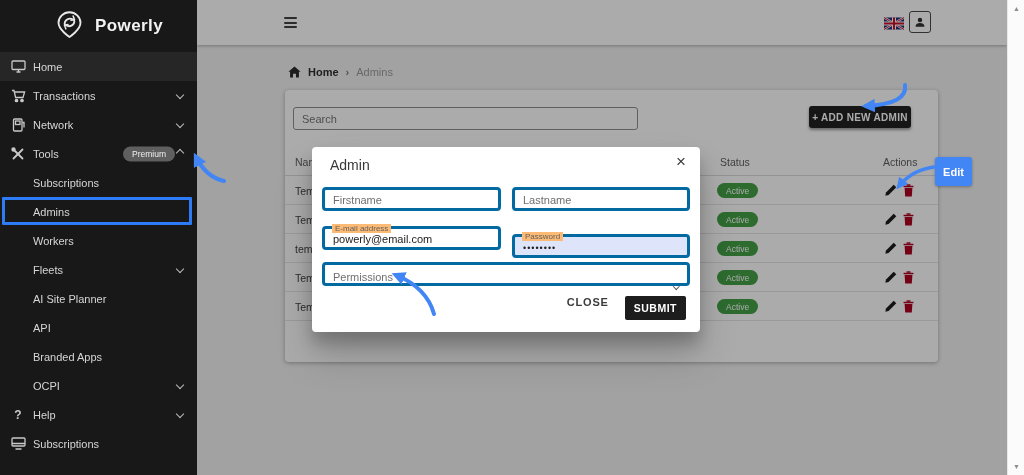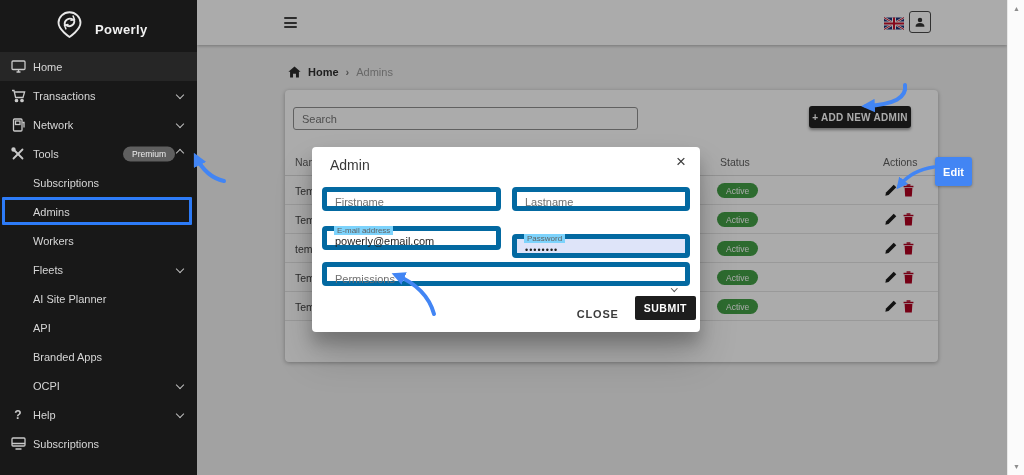--- a/index.html
+++ b/index.html
@@ -4,21 +4,21 @@
 <style>
   * { margin:0; padding:0; box-sizing:border-box; }
   html,body { width:1024px; height:475px; overflow:hidden; }
   body { font-family:"Liberation Sans","DejaVu Sans",sans-serif; background:#f2f2f2; position:relative; }
   .app { position:absolute; inset:0; width:1024px; height:475px; }
 
   
   .sidebar { position:absolute; left:0; top:0; width:197px; height:475px; background:#181818; z-index:2; }
   .logo { position:absolute; left:0; top:0; width:197px; height:50px; display:flex; align-items:center; }
   .logo-icon { position:absolute; left:55px; top:10px; width:29px; height:29px; }
-  .logo-text { position:absolute; left:95px; top:16px; color:#f2f2f2; font-size:13px; font-weight:bold; letter-spacing:.4px;margin-top:6px; }
+  .logo-text { position:absolute; left:95px; top:16px; color:#f2f2f2; font-size:17px; font-weight:bold; letter-spacing:.4px; }
   .nav { position:absolute; top:52px; left:0; width:197px; }
   .nav-item { position:relative; height:29px; width:197px; cursor:pointer; }
   .nav-item.active-row { background:#262626; }
   .nav-ic { position:absolute; left:10px; top:50%; transform:translateY(-50%); width:16px; height:16px; color:#c9c9c9; display:flex; align-items:center; justify-content:center; }
   .nav-label { position:absolute; left:33px; top:50%; transform:translateY(-50%); font-size:11px; color:#d6d6d6; white-space:nowrap; }
   .badge-premium { position:absolute; left:123px; top:50%; transform:translateY(-50%); background:#5f5f5f; color:#efefef; font-size:8.5px; padding:2.5px 9px; border-radius:9px; }
   .chev { display:inline-block; width:6px; height:6px; border-right:1.6px solid #bdbdbd; border-bottom:1.6px solid #bdbdbd; }
   .chev.down { transform:rotate(45deg); }
   .chev.up { transform:rotate(-135deg); }
   .nav-chev { position:absolute; right:14px; top:50%; margin-top:-4px; }
@@ -56,35 +56,35 @@
   .pg-nav { display:flex; align-items:center; gap:16px; margin-left:6px; }
   .pg-nav svg { cursor:pointer; display:block; }
 
   
   .dim { position:absolute; left:197px; top:0; width:810px; height:475px; background:rgba(0,0,0,.33); z-index:5; pointer-events:none; }
 
   
   .modal { position:absolute; left:312px; top:147px; width:388px; height:185px; background:#fff; border-radius:4px; z-index:10; box-shadow:0 11px 15px rgba(0,0,0,.2), 0 24px 38px rgba(0,0,0,.18); }
   .modal-title { position:absolute; left:18px; top:10px; font-size:14px; color:#383838; }
   .modal-close { position:absolute; right:14px; top:6px; font-size:17px; color:#3c3c3c; cursor:pointer; line-height:1; }
-  .fld { position:absolute; height:24px; border:5px solid #0369a1; border-radius:4px; background:#fff; }
+  .fld { position:absolute; height:24px; border:3px solid #0369a1; border-radius:4px; background:#fff; }
   .fld input { width:100%; height:100%; border:none; background:transparent; outline:none; padding:0 8px; font-size:11px; color:#222; font-family:inherit; }
   .fld input::placeholder { color:#6f6f6f; }
-  .fld-label { position:absolute; top:-5px; left:7px; font-size:8px; color:#5f5f5f; background:#7dd3fc; padding:0 3px; line-height:9px; }
+  .fld-label { position:absolute; top:-5px; left:7px; font-size:8px; color:#5f5f5f; background:#fdba74; padding:0 3px; line-height:9px; }
   .fld.pw { background:#dee4f9; }
   .fld.pw input { font-size:9px; letter-spacing:1px; }
   .fn { left:10px;  top:40px; width:179px; }
   .ln { left:200px; top:40px; width:178px; }
   .em { left:10px;  top:79px; width:179px; }
   .pw { left:200px; top:87px; width:178px; }
   .perm { left:10px; top:115px; width:368px; cursor:pointer; }
   .perm-text { position:absolute; left:8px; top:6px; font-size:11px; color:#6f6f6f; }
   .perm-arrow { position:absolute; right:9px; top:9px; }
   .perm-arrow .chev { width:4.5px; height:4.5px; border-color:#555; }
-  .modal-actions { position:absolute; right:4px; bottom:12px; display:flex; align-items:flex-end; gap:16px; }
+  .modal-actions { position:absolute; right:14px; bottom:12px; display:flex; align-items:flex-start; gap:16px; }
   .btn-close { font-size:11px; font-weight:bold; color:#3c3c3c; letter-spacing:.8px; background:none; border:none; cursor:pointer; font-family:inherit; }
   .btn-submit { font-size:10.5px; font-weight:bold; color:#fff; letter-spacing:.5px; background:#1d1d1d; border:none; border-radius:2px; padding:6px 9px; cursor:pointer; font-family:inherit; }
 
   
   .annot { position:absolute; inset:0; z-index:20; pointer-events:none; }
   .admins-box { position:absolute; left:2px; top:197px; width:190px; height:28px; border:3px solid #2d7bf7; border-radius:1px; }
   .edit-badge { position:absolute; left:935px; top:157px; width:37px; height:29px; background:#4285f4; border-radius:3px; color:#fff; font-size:11px; font-weight:bold; display:flex; align-items:center; justify-content:center; box-shadow:0 1px 3px rgba(0,0,0,.3); }
   .arrows { position:absolute; inset:0; width:1024px; height:475px; }
 
   

